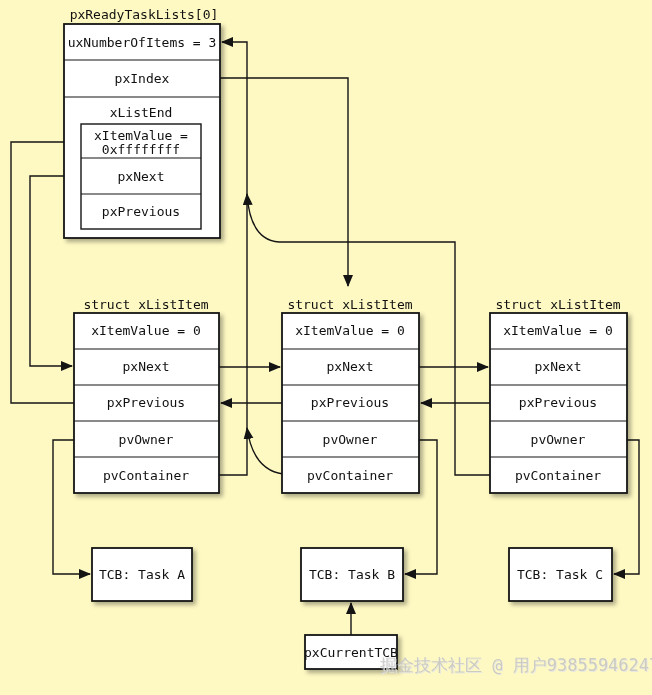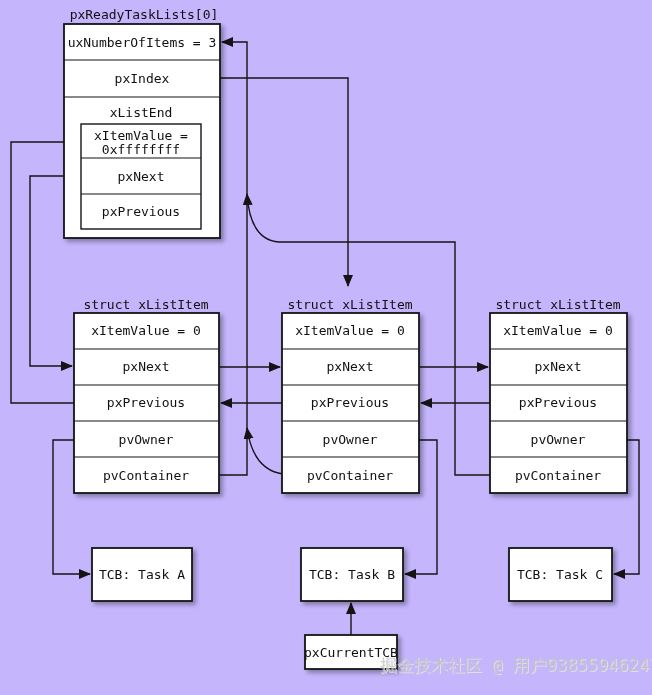--- a/index.html
+++ b/index.html
@@ -4,21 +4,21 @@
 <style>
   html, body {
     margin: 0;
     padding: 0;
     background: #ffffff;
   }
   .canvas {
     position: relative;
     width: 652px;
     height: 695px;
-    background: #c4b5fd;
+    background: #fef9c3;
     font-family: "DejaVu Sans Mono", "Liberation Mono", monospace;
     text-decoration: underline;
   }
   svg { display: block; }
   .box {
     fill: #ffffff;
     stroke: #141414;
     stroke-width: 1.8;
     filter: drop-shadow(3px 3px 2px rgba(0,0,0,0.32));
   }

